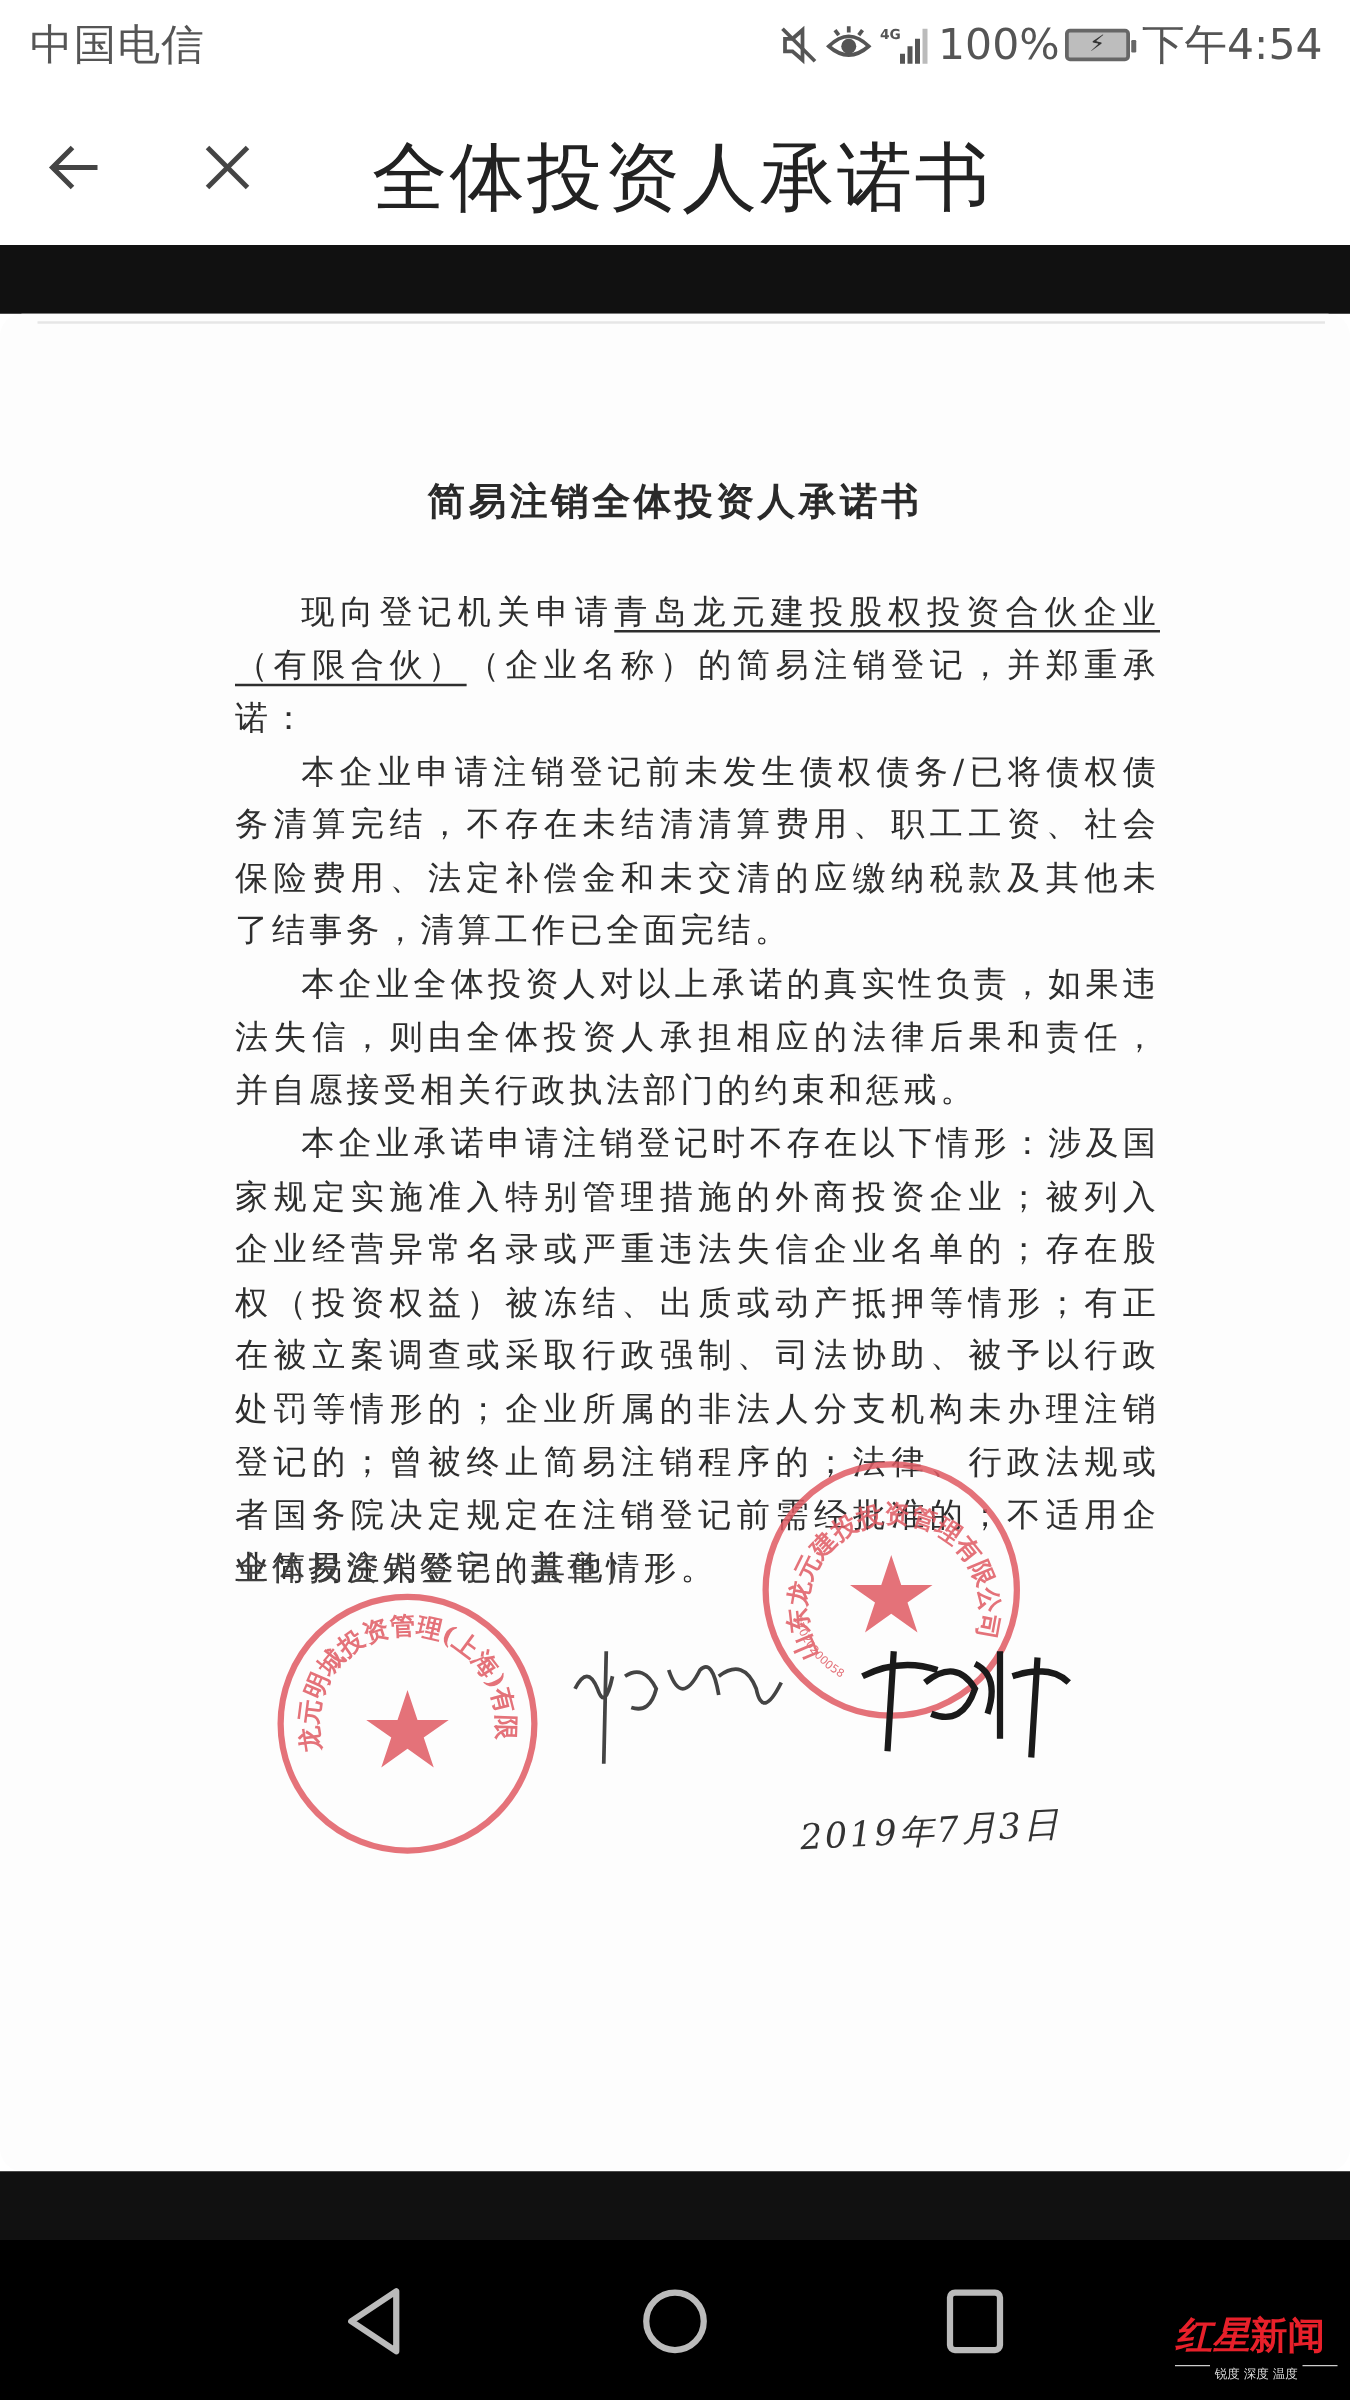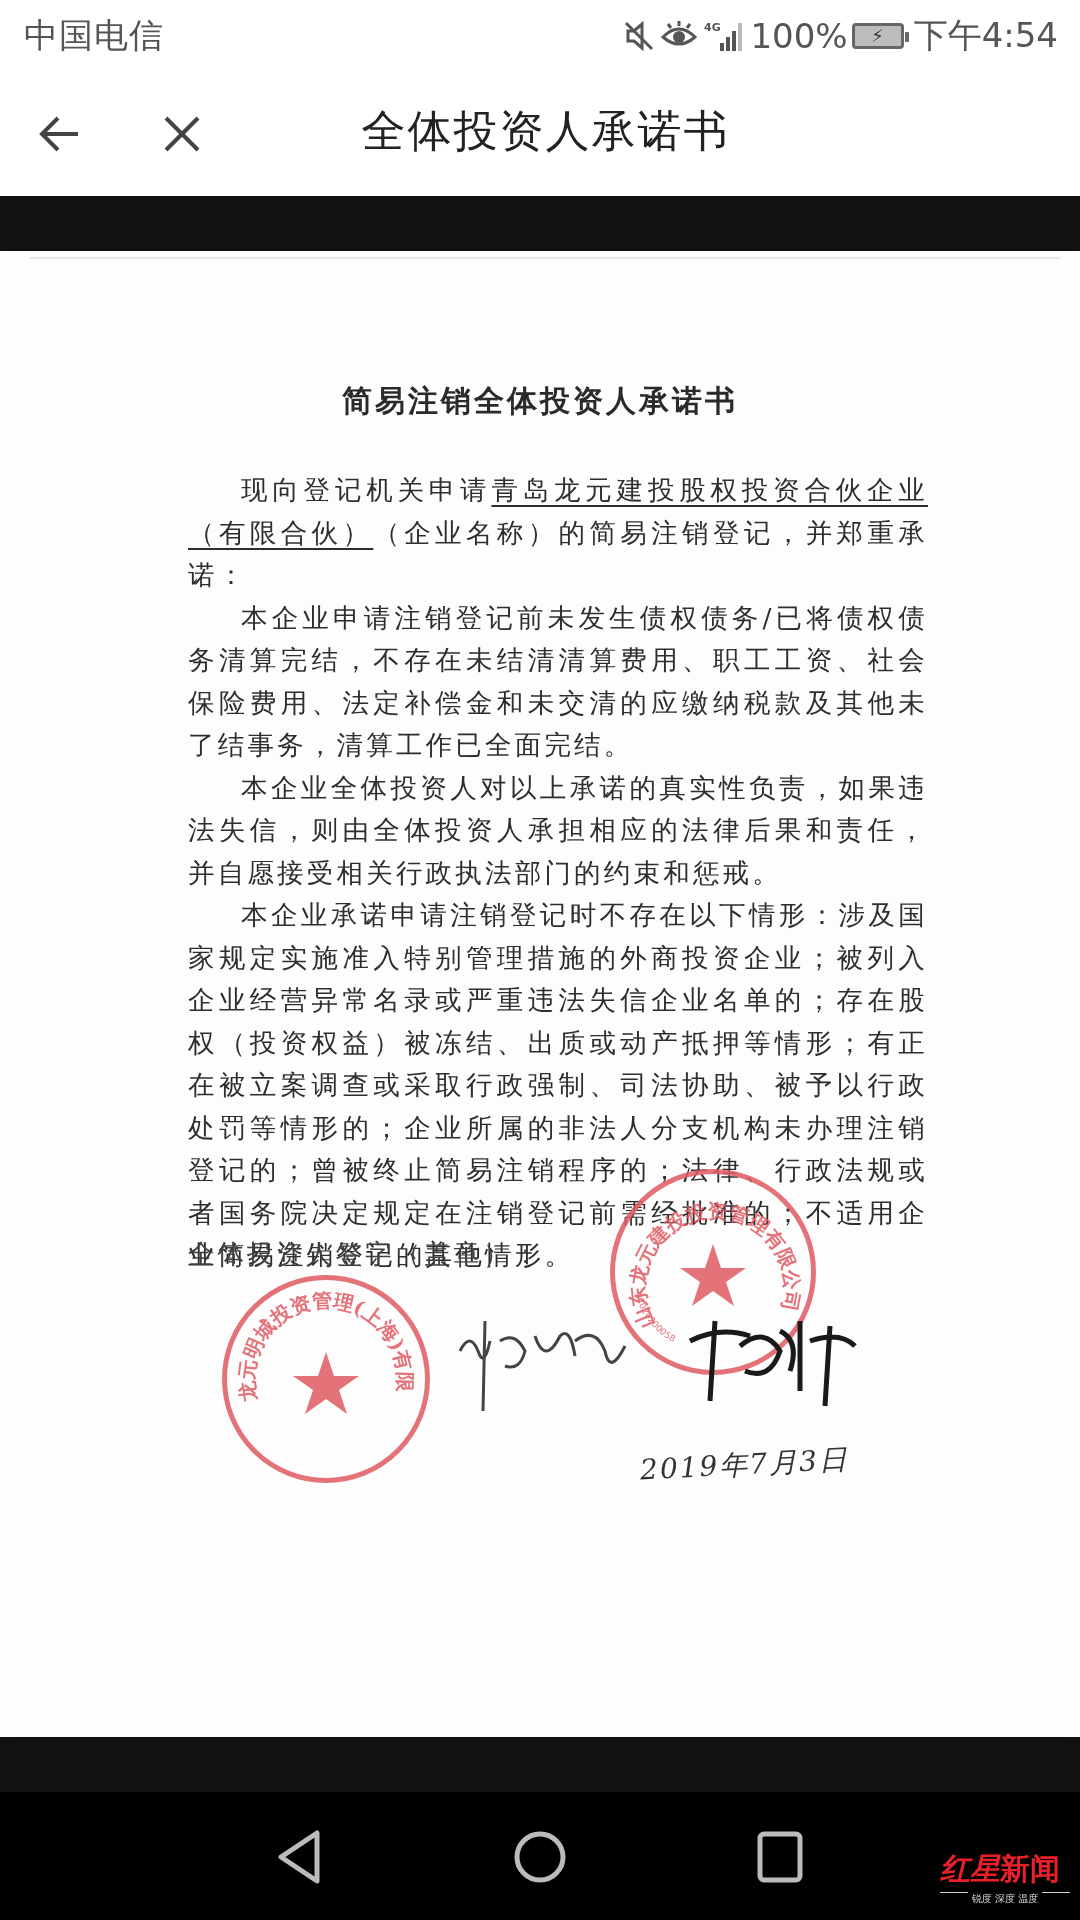--- a/index.html
+++ b/index.html
@@ -13,21 +13,21 @@
   .status-icon { display: inline-flex; align-items: center; justify-content: center; }
   .battery { width: 52px; height: 26px; border: 3px solid #666; border-radius: 4px; position: relative; background: #bdbdbd; display: flex; align-items: center; justify-content: center; }
   .battery::after { content: ""; position: absolute; right: -8px; top: 6px; width: 4px; height: 10px; background: #666; border-radius: 1px; }
   .battery-bolt { font-size: 18px; color: #333; line-height: 1; }
 
   
   .app-header { position: absolute; top: 72px; left: 0; width: 1080px; height: 124px; display: flex; align-items: center; }
   .hdr-btn { position: absolute; top: 30px; width: 64px; height: 64px; display: flex; align-items: center; justify-content: center; }
   .hdr-back { left: 28px; }
   .hdr-close { left: 150px; }
-  .page-title { position: absolute; left: 0; right: 0; top: 30px; text-align: center; font-size: 44px; color: #222; letter-spacing: 2px; padding-left: 11px; }
+  .page-title { position: absolute; left: 0; right: 0; top: 30px; text-align: center; font-size: 60px; color: #222; letter-spacing: 2px; padding-left: 11px; }
 
   
   .band-top { position: absolute; top: 196px; left: 0; width: 1080px; height: 55px; background: #111111; }
   .band-bottom { position: absolute; top: 1737px; left: 0; width: 1080px; height: 55px; background: #111111; }
 
   
   .doc { position: absolute; top: 251px; left: 0; width: 1080px; height: 1486px; background: #fdfdfd; border-radius: 18px; }
   .doc-rule { position: absolute; top: 6px; left: 30px; width: 1030px; height: 2px; background: #e6e6e6; }
   .doc-title { position: absolute; top: 130px; left: 0; right: 0; text-align: center; font-size: 30px; font-weight: bold; color: #2a2a2a; letter-spacing: 3px; }
   .doc-body { position: absolute; top: 218px; left: 188px; width: 740px; font-family: "DejaVu Serif", "Liberation Serif", serif; font-size: 26.5px; line-height: 42.5px; color: #2e2e2e; letter-spacing: 3.2px; text-align: justify; }

